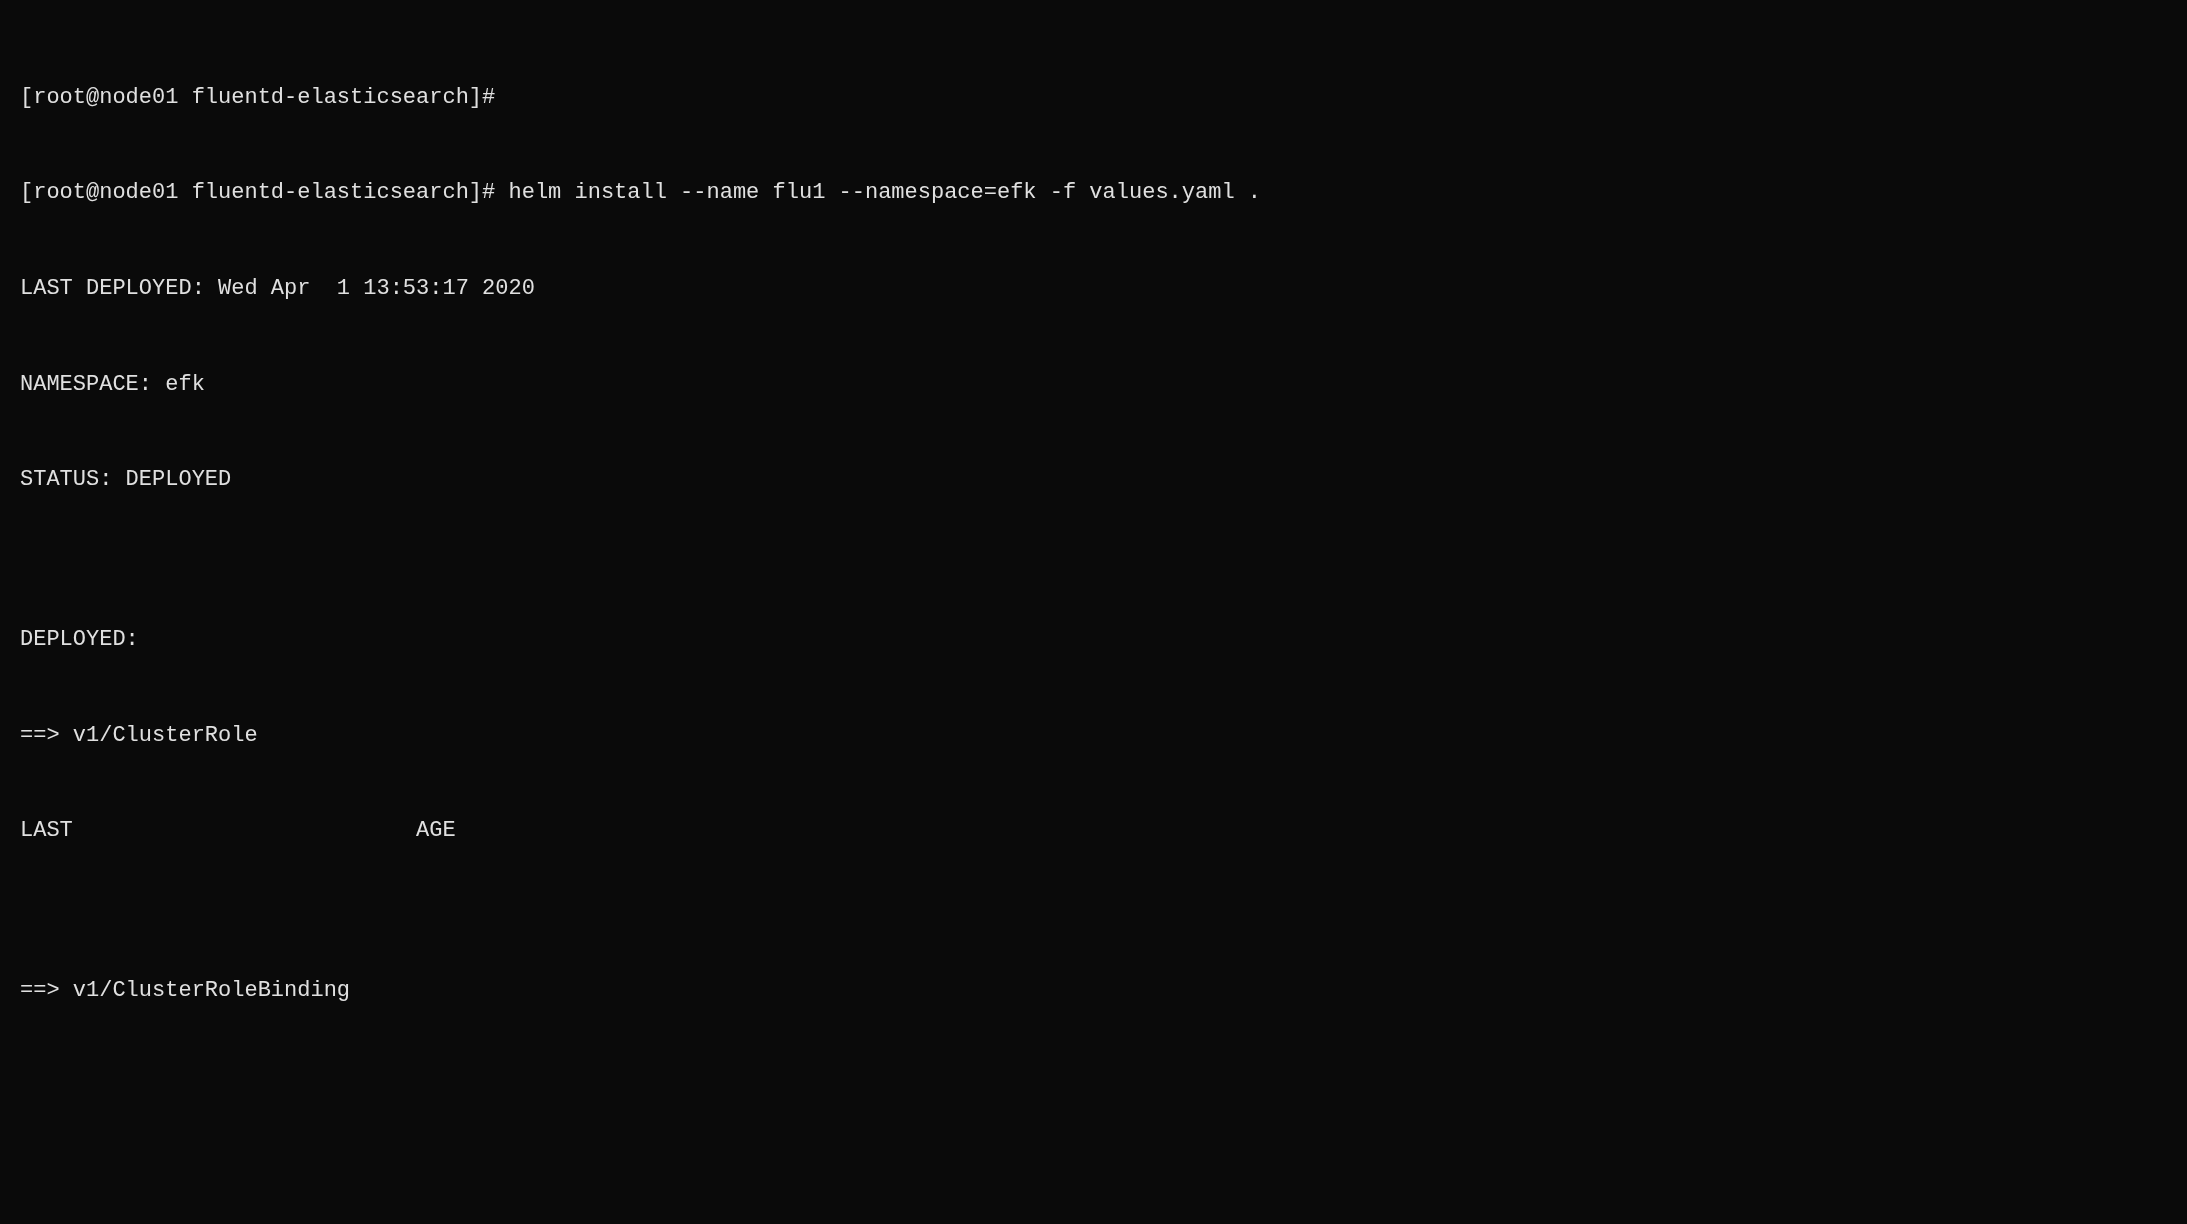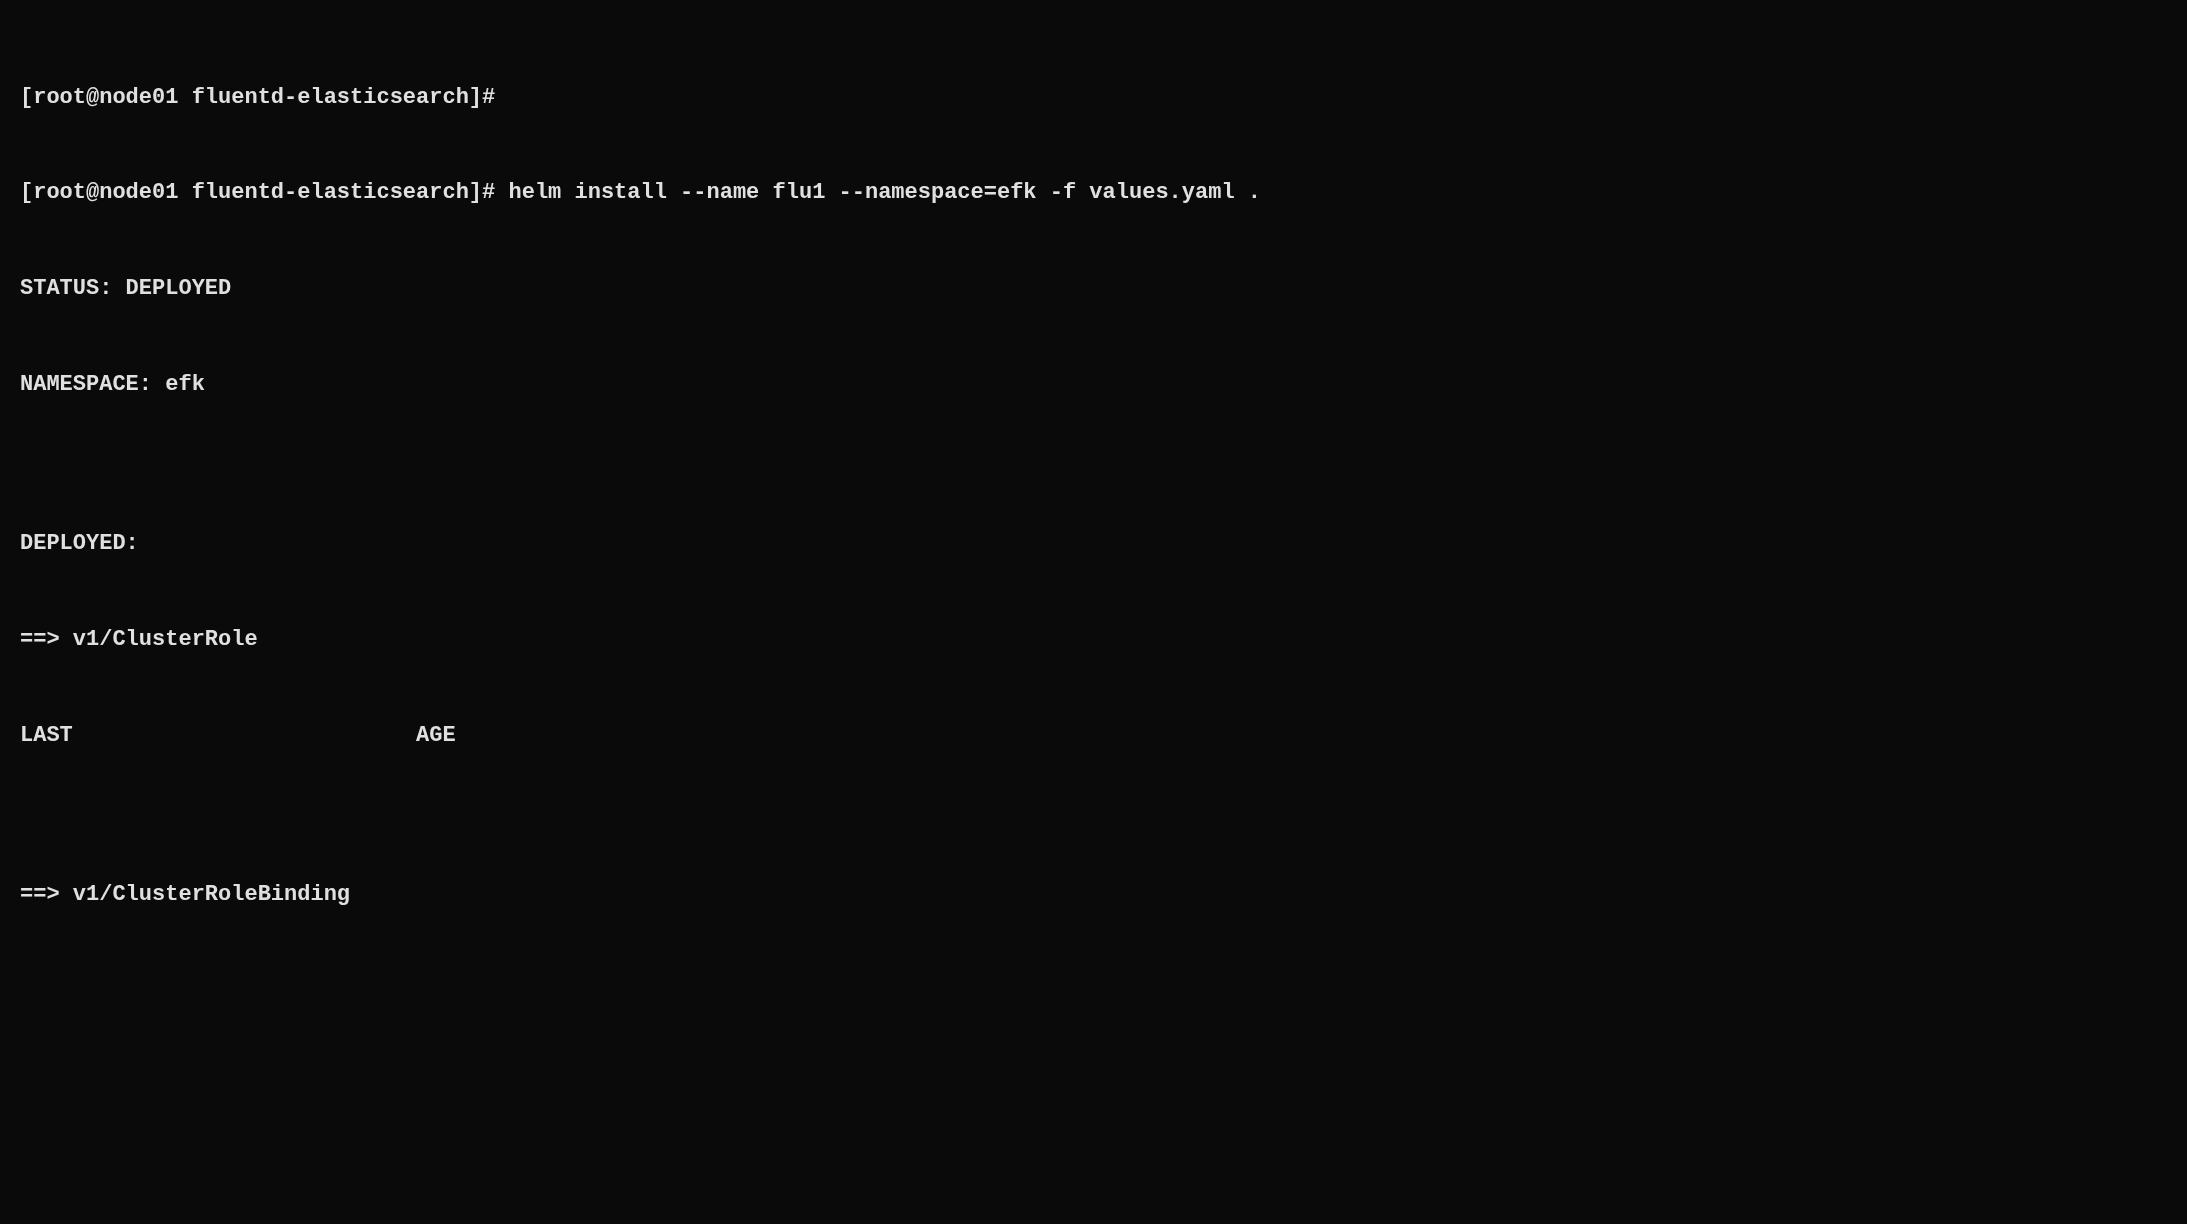--- a/index.html
+++ b/index.html
@@ -19,31 +19,31 @@
       min-height: 1224px;
       overflow-x: hidden;
     }
 
     .terminal-content {
       white-space: pre;
     }
 
     .line {
       display: block;
-      font-weight: bold;
     }
   </style>
 </head>
 <body>
 
 <div class="terminal-content">
   <span class="line">[root@node01 fluentd-elasticsearch]#</span>
   <span class="line">[root@node01 fluentd-elasticsearch]# helm install --name flu1 --namespace=efk -f values.yaml .</span>
+  <span class="line">LAST DEPLOYED: Wed Apr  1 13:53:17 2020</span>
+  <span class="line">NAMESPACE: efk</span>
   <span class="line">STATUS: DEPLOYED</span>
-  <span class="line">NAMESPACE: efk</span>
   <span class="line"></span>
   <span class="line">DEPLOYED:</span>
   <span class="line">==&gt; v1/ClusterRole</span>
   <span class="line">LAST                          AGE</span>
   <span class="line"></span>
   <span class="line">==&gt; v1/ClusterRoleBinding</span>
   
   
   <span class="line"></span>
   

